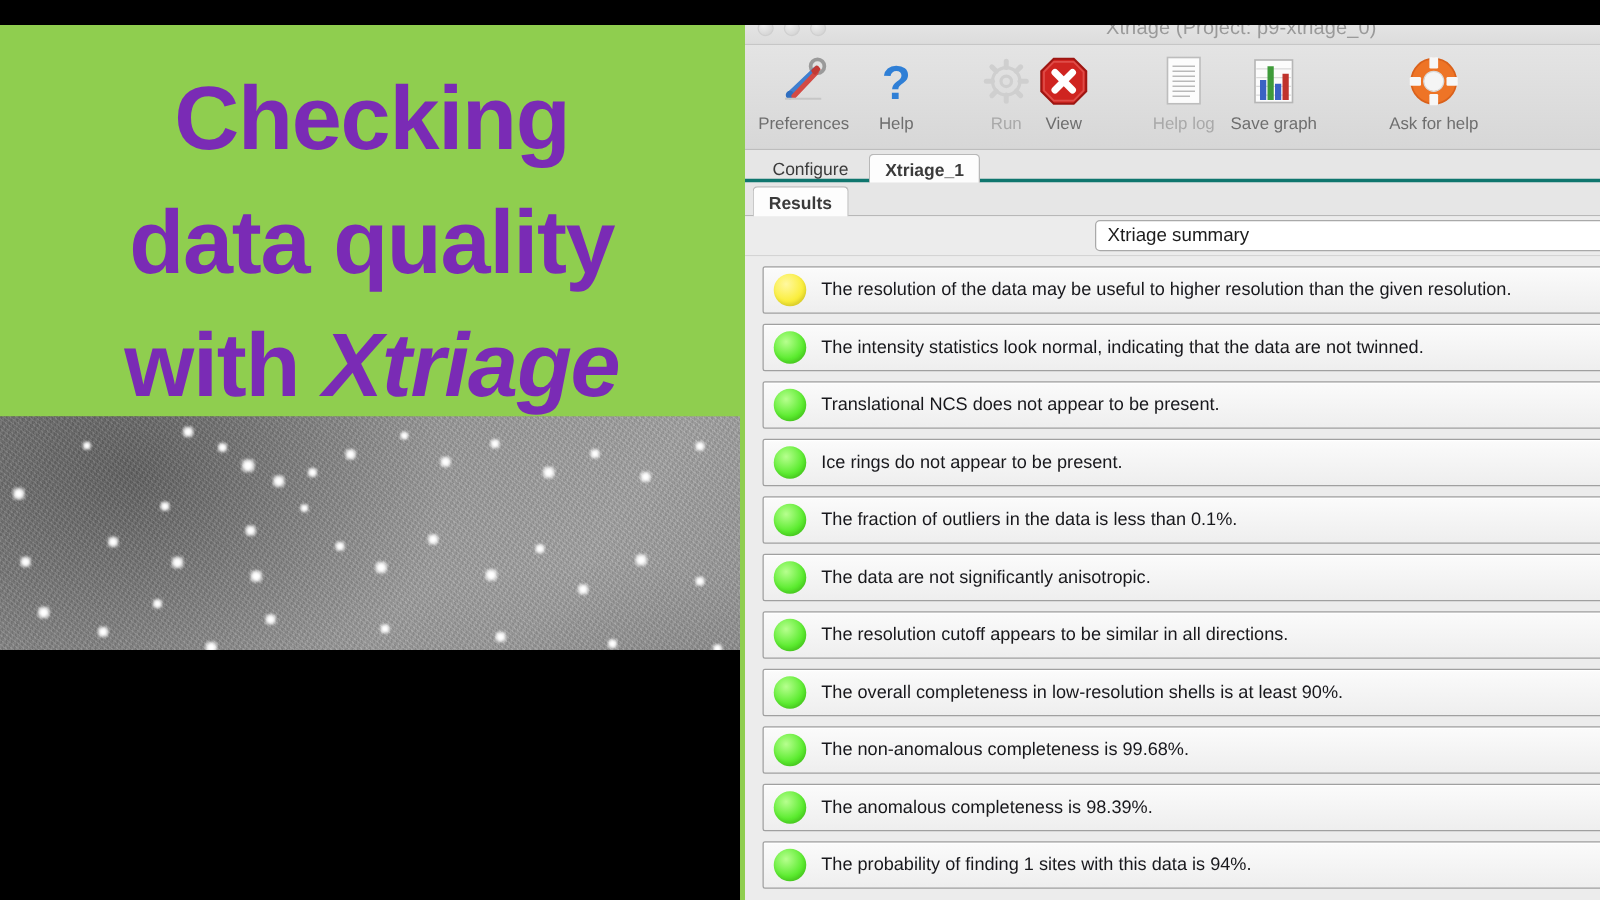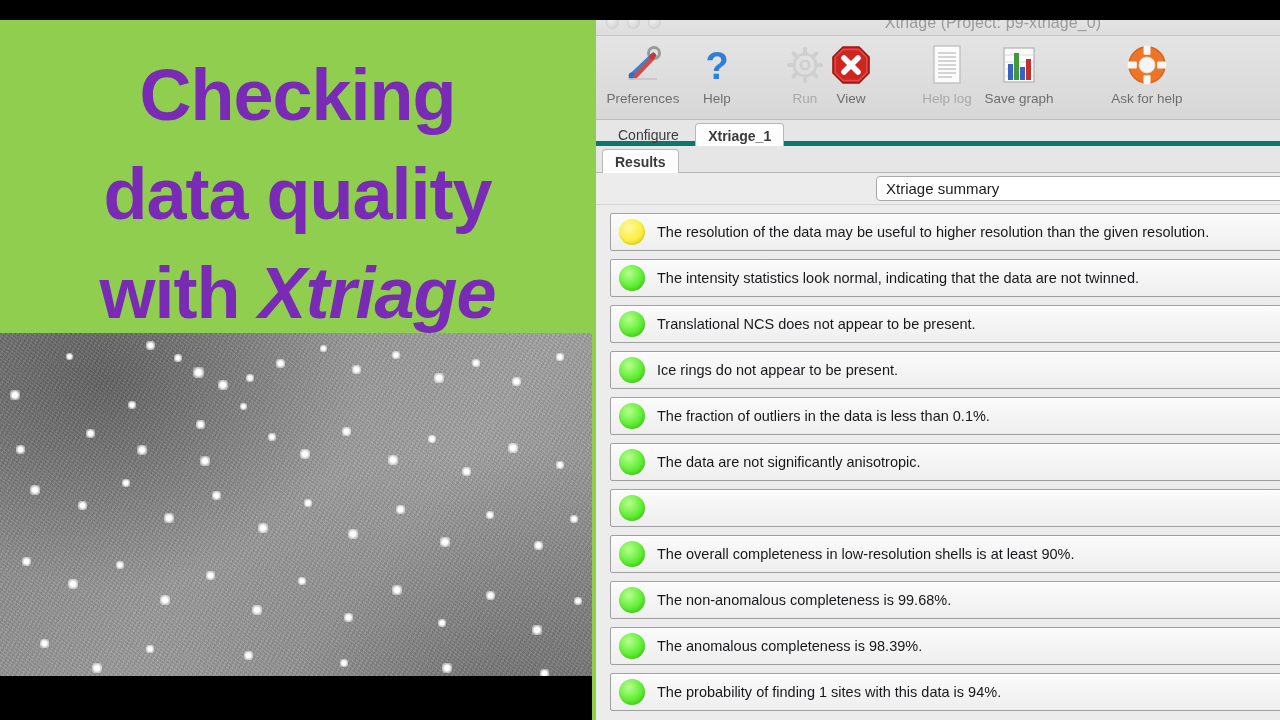--- a/index.html
+++ b/index.html
@@ -9,21 +9,21 @@
     background: #000;
     overflow: hidden;
     font-family: "Liberation Sans", sans-serif;
   }
 
   #root { position: relative; width: 1280px; height: 720px; background: #000; }
 
   
   #left-panel {
     position: absolute; left: 0; top: 0;
-    width: 595px; height: 676px;
+    width: 595px; height: 520px;
     overflow: hidden;
     background: #84cc16;
   }
   #title-card {
     position: absolute; left: 0; top: 20px;
     width: 595px; height: 313px;
     background: #8fce4f;
   }
   #title-text {
     position: absolute;
@@ -110,21 +110,21 @@
     cursor: default;
   }
   .tb-glyph { height: 50px; display: flex; align-items: center; justify-content: center; }
   .tb-label { font-size: 13.5px; color: #6e6e6e; margin-top: 1px; }
   .tb-item.disabled .tb-label { color: #a9a9a9; }
 
   
   #tabbar1 {
     position: relative; height: 26px;
     background: #e6e6e6;
-    border-bottom: 5px solid #0f766e;
+    border-bottom: 3px solid #0f766e;
     padding-left: 10px;
   }
   #tabbar2 {
     position: relative; height: 27px;
     background: #e6e6e6;
     border-bottom: 1px solid #b8b8b8;
     padding-left: 6px;
   }
   .tab {
     display: inline-block;
@@ -447,20 +447,21 @@
         <div class="result-row">
           <div class="bullet" style="background: radial-gradient(circle at 38% 32%, rgb(183, 255, 143) 0%, rgb(92, 236, 48) 58%, rgb(63, 208, 18) 100%);"></div>
           <div class="result-text">The fraction of outliers in the data is less than 0.1%.</div>
         </div>
         <div class="result-row">
           <div class="bullet" style="background: radial-gradient(circle at 38% 32%, rgb(183, 255, 143) 0%, rgb(92, 236, 48) 58%, rgb(63, 208, 18) 100%);"></div>
           <div class="result-text">The data are not significantly anisotropic.</div>
         </div>
         <div class="result-row">
           <div class="bullet" style="background: radial-gradient(circle at 38% 32%, rgb(183, 255, 143) 0%, rgb(92, 236, 48) 58%, rgb(63, 208, 18) 100%);"></div>
+          <div class="result-text">The resolution cutoff appears to be similar in all directions.</div>
         </div>
         <div class="result-row">
           <div class="bullet" style="background: radial-gradient(circle at 38% 32%, rgb(183, 255, 143) 0%, rgb(92, 236, 48) 58%, rgb(63, 208, 18) 100%);"></div>
           <div class="result-text">The overall completeness in low-resolution shells is at least 90%.</div>
         </div>
         <div class="result-row">
           <div class="bullet" style="background: radial-gradient(circle at 38% 32%, rgb(183, 255, 143) 0%, rgb(92, 236, 48) 58%, rgb(63, 208, 18) 100%);"></div>
           <div class="result-text">The non-anomalous completeness is 99.68%.</div>
         </div>
         <div class="result-row">

